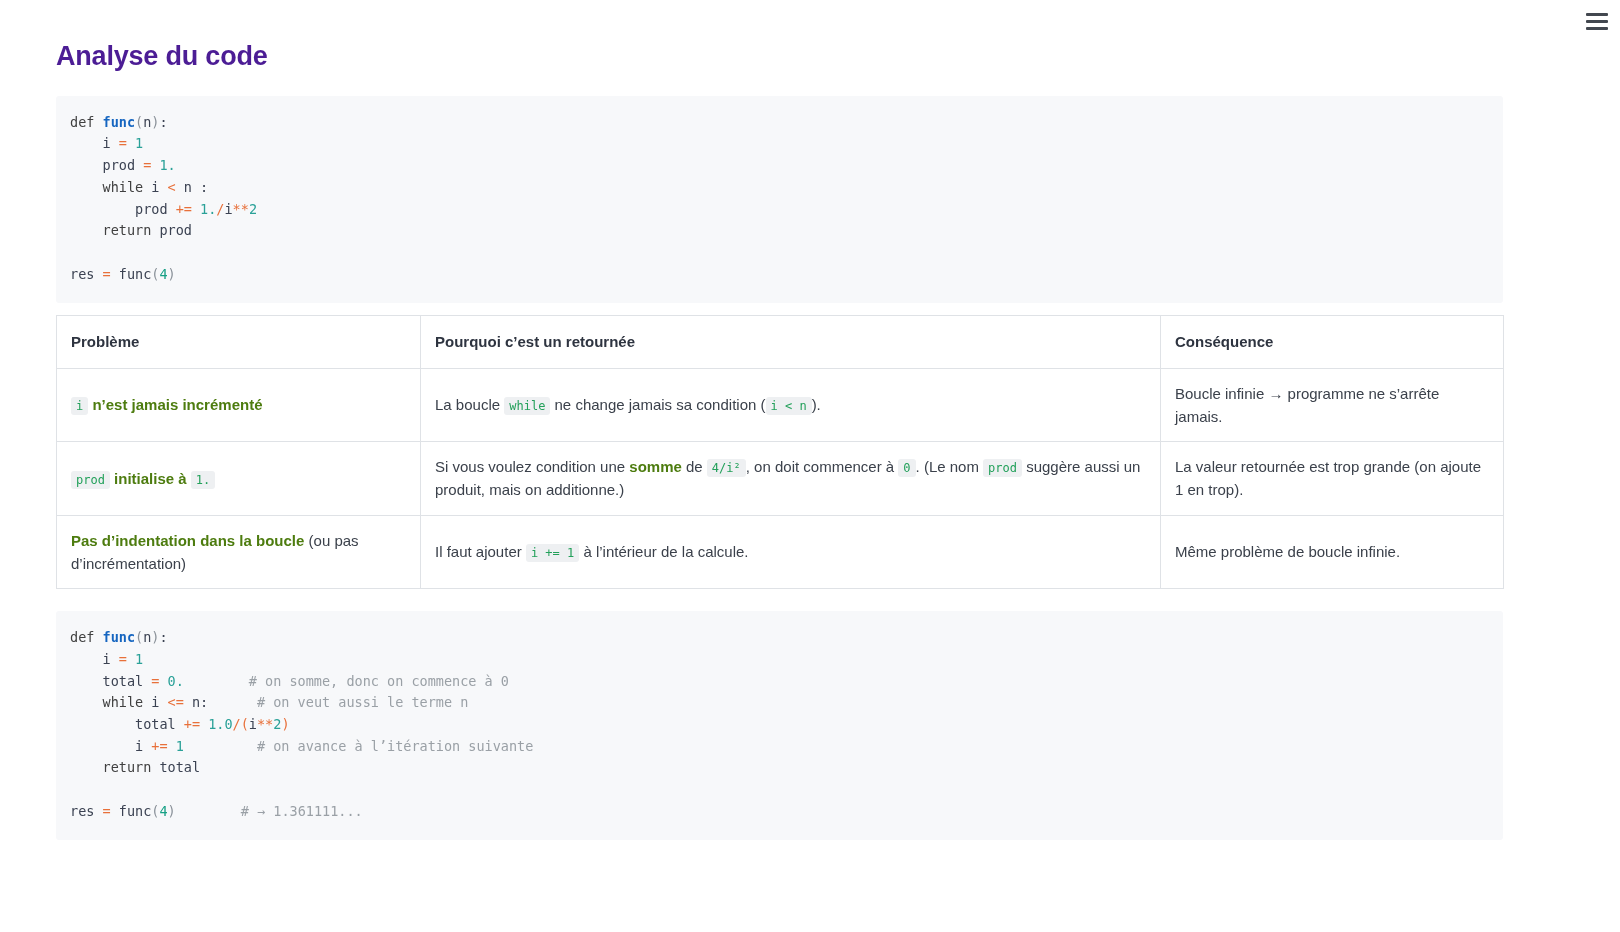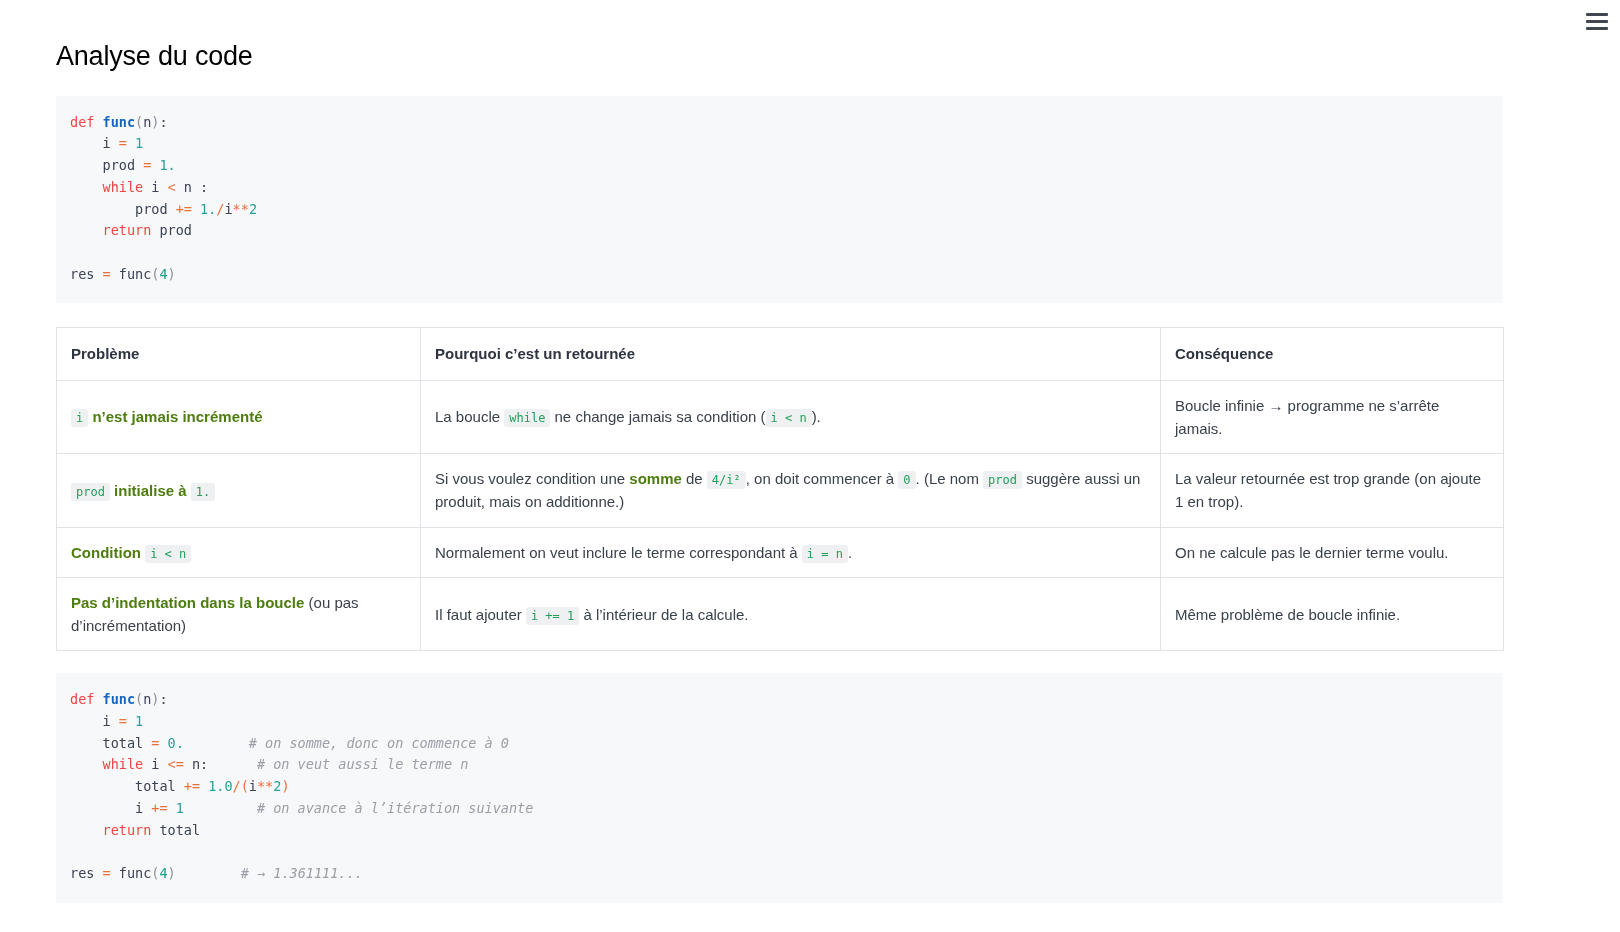--- a/index.html
+++ b/index.html
@@ -46,22 +46,22 @@
     height: 3px;
     width: 22px;
     background: #42474f;
     border-radius: 1px;
   }
 
   
   h1.section-title {
     font-size: 27px;
     line-height: 1.25;
-    font-weight: 400;
-    color: #000000;
+    font-weight: 700;
+    color: #4c1d95;
     margin: 0;
     letter-spacing: -0.2px;
   }
   .h-analyse { padding-top: 40px; }
   .h-corrections { padding-top: 16px; }
 
   
   .codeblock {
     background: #f7f8fa;
     border-radius: 3px;
@@ -70,33 +70,33 @@
     width: 1447px;
     font-family: "DejaVu Sans Mono", "Liberation Mono", monospace;
     font-size: 13.5px;
     line-height: 21.7px;
     color: #3b4252;
     white-space: pre;
     overflow: hidden;
   }
   .codeblock .ln { padding-left: 14px; display: block; min-height: 21.7px; }
 
-  .kw   { color: #ef4444; }
+  .kw   { color: #404040; }
   .fn   { color: #1565c0; font-weight: 700; }
   .num  { color: #2aa198; }
   .num2 { color: #16a085; }
   .op   { color: #e8703a; }
   .punc { color: #8a9199; }
-  .cm   { color: #9aa0a6; font-style: italic; }
+  .cm   { color: #9aa0a6; }
   .pl   { color: #3b4252; }
 
   
   table.issues {
     border-collapse: collapse;
-    margin-top: 24px;
+    margin-top: 12px;
     width: 1447px;
     table-layout: fixed;
     font-size: 15px;
   }
   table.issues th, table.issues td {
     border: 1px solid #dfe2e6;
     vertical-align: middle;
     padding: 13px 14px;
     line-height: 1.55;
     color: #3b414b;
@@ -157,25 +157,20 @@
           <td><code class="inline">i</code><strong> n’est jamais incrémenté</strong></td>
           <td><span class="cell-txt">La boucle </span><code class="inline">while</code><span class="cell-txt"> ne change jamais sa condition (</span><code class="inline">i &lt; n</code><span class="cell-txt">).</span></td>
           <td><span class="cell-txt">Boucle infinie → programme ne s’arrête jamais.</span></td>
         </tr>
         <tr>
           <td><code class="inline">prod</code><strong> initialise à </strong><code class="inline">1.</code></td>
           <td><span class="cell-txt">Si vous voulez condition une </span><strong>somme</strong><span class="cell-txt"> de </span><code class="inline">4/i²</code><span class="cell-txt">, on doit commencer à </span><code class="inline">0</code><span class="cell-txt">. (Le nom </span><code class="inline">prod</code><span class="cell-txt"> suggère aussi un produit, mais on additionne.)</span></td>
           <td><span class="cell-txt">La valeur retournée est trop grande (on ajoute 1 en trop).</span></td>
         </tr>
         <tr>
-          <td><strong>Condition </strong><code class="inline">i &lt; n</code></td>
-          <td><span class="cell-txt">Normalement on veut inclure le terme correspondant à </span><code class="inline">i = n</code><span class="cell-txt">.</span></td>
-          <td><span class="cell-txt">On ne calcule pas le dernier terme voulu.</span></td>
-        </tr>
-        <tr>
           <td><strong>Pas d’indentation dans la boucle</strong><span class="cell-txt"> (ou pas d’incrémentation)</span></td>
           <td><span class="cell-txt">Il faut ajouter </span><code class="inline">i += 1</code><span class="cell-txt"> à l’intérieur de la calcule.</span></td>
           <td><span class="cell-txt">Même problème de boucle infinie.</span></td>
         </tr>
       </tbody>
   </table>
 
 
   <div class="codeblock" id="code2"><span class="ln"><span class="kw">def </span><span class="fn">func</span><span class="punc">(</span><span class="pl">n</span><span class="punc">)</span><span class="pl">:</span></span><span class="ln"><span class="pl">    i </span><span class="op">= </span><span class="num">1</span></span><span class="ln"><span class="pl">    total </span><span class="op">= </span><span class="num">0.</span><span class="pl">        </span><span class="cm"># on somme, donc on commence à 0</span></span><span class="ln"><span class="kw">    while</span><span class="pl"> i </span><span class="op">&lt;= </span><span class="pl">n:</span><span class="pl">      </span><span class="cm"># on veut aussi le terme n</span></span><span class="ln"><span class="pl">        total </span><span class="op">+= </span><span class="num">1.0</span><span class="op">/(</span><span class="pl">i</span><span class="op">**</span><span class="num">2</span><span class="op">)</span></span><span class="ln"><span class="pl">        i </span><span class="op">+= </span><span class="num">1</span><span class="pl">         </span><span class="cm"># on avance à l’itération suivante</span></span><span class="ln"><span class="kw">    return</span><span class="pl"> total</span></span><span class="ln">&nbsp;</span><span class="ln"><span class="pl">res </span><span class="op">= </span><span class="pl">func</span><span class="punc">(</span><span class="num2">4</span><span class="punc">)</span><span class="pl">        </span><span class="cm"># → 1.361111...</span></span></div>
 

